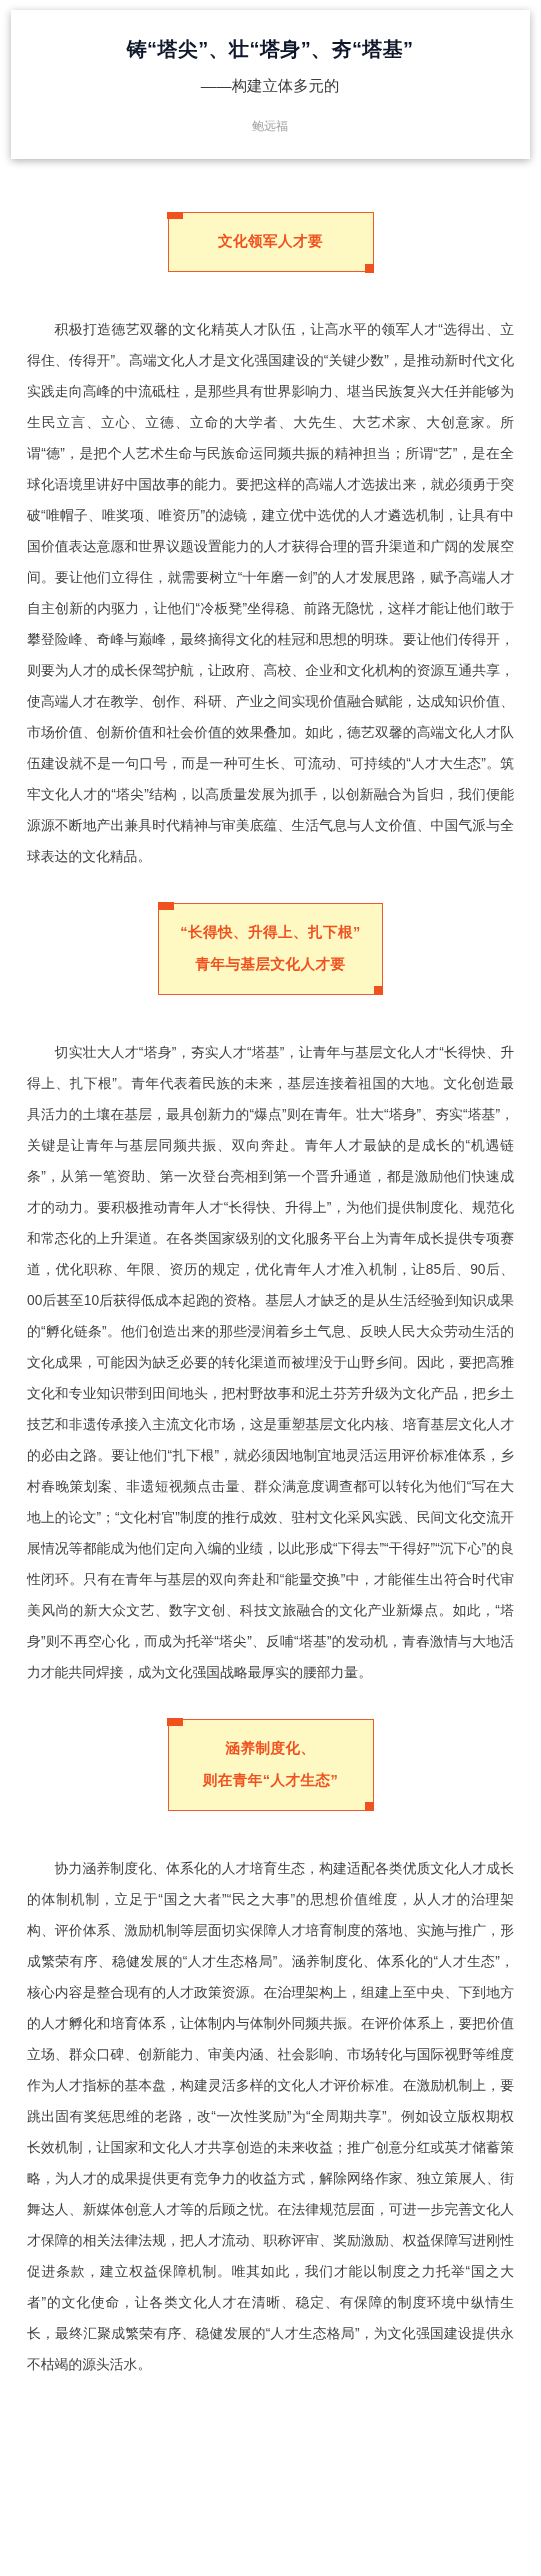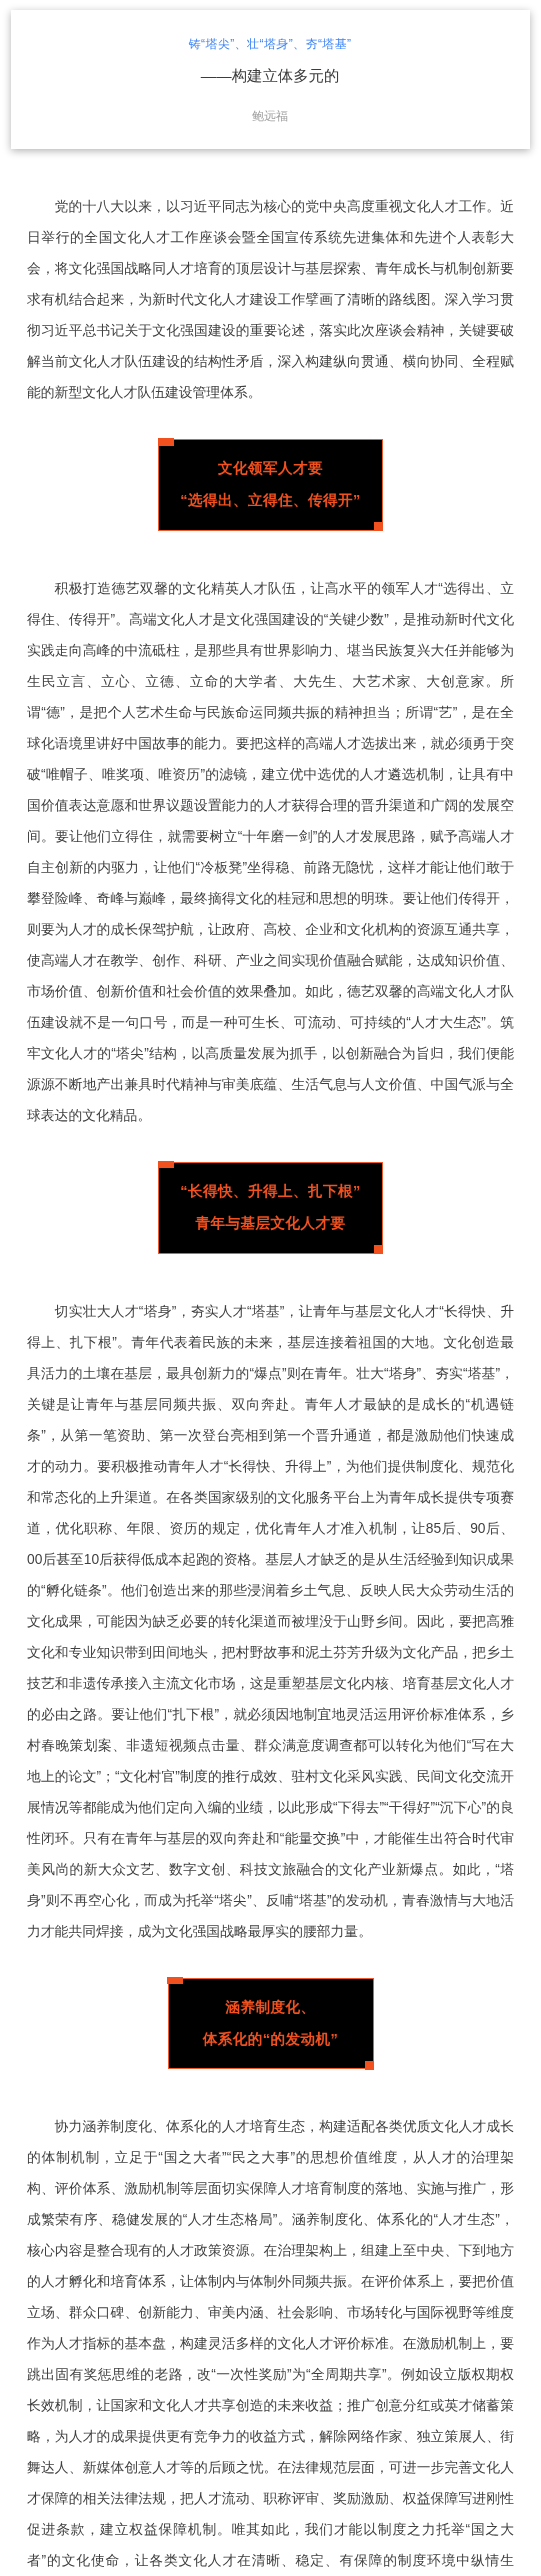--- a/index.html
+++ b/index.html
@@ -18,23 +18,23 @@
   }
   
   .header-card {
     margin: 9.7px 11.3px 0 10.5px;
     background: #ffffff;
     box-shadow: 0 2.4px 8px rgba(0,0,0,0.30);
     text-align: center;
     padding: 26px 16px 24px;
   }
   .article-title {
-    font-size: 12px;
-    font-weight: normal;
-    color: #3b82f6;
+    font-size: 20px;
+    font-weight: bold;
+    color: #0f172a;
     margin: 0 0 11.3px 0;
     letter-spacing: 0.4px;
   }
   .article-subtitle {
     font-size: 15.4px;
     color: #3c3c3c;
     line-height: 24px;
     margin: 6px;
   }
   .article-author {
@@ -56,21 +56,21 @@
   }
   
   .box-wrap {
     text-align: center;
     margin: 11.3px 0 42px;
   }
   .section-box {
     position: relative;
     display: inline-block;
     border: 1.6px solid #f0592b;
-    background: #000000;
+    background: #fef9c3;
     padding: 12px 21px 13.8px;
     min-width: 162px;
   }
   .section-box::before {
     content: "";
     position: absolute;
     top: -1.6px;
     left: -1.6px;
     width: 16px;
     height: 7.3px;
@@ -100,41 +100,39 @@
 <div class="page">
 
   <div class="header-card">
     <h1 class="article-title">铸“塔尖”、壮“塔身”、夯“塔基”</h1>
     <p class="article-subtitle">——构建立体多元的</p>
     <div class="article-author">鲍远福</div>
   </div>
 
   <div class="content">
 
-    <p class="article-p">党的十八大以来，以习近平同志为核心的党中央高度重视文化人才工作。近日举行的全国文化人才工作座谈会暨全国宣传系统先进集体和先进个人表彰大会，将文化强国战略同人才培育的顶层设计与基层探索、青年成长与机制创新要求有机结合起来，为新时代文化人才建设工作擘画了清晰的路线图。深入学习贯彻习近平总书记关于文化强国建设的重要论述，落实此次座谈会精神，关键要破解当前文化人才队伍建设的结构性矛盾，深入构建纵向贯通、横向协同、全程赋能的新型文化人才队伍建设管理体系。</p>
 
     <div class="box-wrap">
       <div class="section-box">
         <div class="box-line">文化领军人才要</div>
-        <div class="box-line">“选得出、立得住、传得开”</div>
       </div>
     </div>
     <p class="article-p">积极打造德艺双馨的文化精英人才队伍，让高水平的领军人才“选得出、立得住、传得开”。高端文化人才是文化强国建设的“关键少数”，是推动新时代文化实践走向高峰的中流砥柱，是那些具有世界影响力、堪当民族复兴大任并能够为生民立言、立心、立德、立命的大学者、大先生、大艺术家、大创意家。所谓“德”，是把个人艺术生命与民族命运同频共振的精神担当；所谓“艺”，是在全球化语境里讲好中国故事的能力。要把这样的高端人才选拔出来，就必须勇于突破“唯帽子、唯奖项、唯资历”的滤镜，建立优中选优的人才遴选机制，让具有中国价值表达意愿和世界议题设置能力的人才获得合理的晋升渠道和广阔的发展空间。要让他们立得住，就需要树立“十年磨一剑”的人才发展思路，赋予高端人才自主创新的内驱力，让他们“冷板凳”坐得稳、前路无隐忧，这样才能让他们敢于攀登险峰、奇峰与巅峰，最终摘得文化的桂冠和思想的明珠。要让他们传得开，则要为人才的成长保驾护航，让政府、高校、企业和文化机构的资源互通共享，使高端人才在教学、创作、科研、产业之间实现价值融合赋能，达成知识价值、市场价值、创新价值和社会价值的效果叠加。如此，德艺双馨的高端文化人才队伍建设就不是一句口号，而是一种可生长、可流动、可持续的“人才大生态”。筑牢文化人才的“塔尖”结构，以高质量发展为抓手，以创新融合为旨归，我们便能源源不断地产出兼具时代精神与审美底蕴、生活气息与人文价值、中国气派与全球表达的文化精品。</p>
 
     <div class="box-wrap">
       <div class="section-box">
         <div class="box-line">“长得快、升得上、扎下根”</div>
         <div class="box-line">青年与基层文化人才要</div>
       </div>
     </div>
     <p class="article-p">切实壮大人才“塔身”，夯实人才“塔基”，让青年与基层文化人才“长得快、升得上、扎下根”。青年代表着民族的未来，基层连接着祖国的大地。文化创造最具活力的土壤在基层，最具创新力的“爆点”则在青年。壮大“塔身”、夯实“塔基”，关键是让青年与基层同频共振、双向奔赴。青年人才最缺的是成长的“机遇链条”，从第一笔资助、第一次登台亮相到第一个晋升通道，都是激励他们快速成才的动力。要积极推动青年人才“长得快、升得上”，为他们提供制度化、规范化和常态化的上升渠道。在各类国家级别的文化服务平台上为青年成长提供专项赛道，优化职称、年限、资历的规定，优化青年人才准入机制，让85后、90后、00后甚至10后获得低成本起跑的资格。基层人才缺乏的是从生活经验到知识成果的“孵化链条”。他们创造出来的那些浸润着乡土气息、反映人民大众劳动生活的文化成果，可能因为缺乏必要的转化渠道而被埋没于山野乡间。因此，要把高雅文化和专业知识带到田间地头，把村野故事和泥土芬芳升级为文化产品，把乡土技艺和非遗传承接入主流文化市场，这是重塑基层文化内核、培育基层文化人才的必由之路。要让他们“扎下根”，就必须因地制宜地灵活运用评价标准体系，乡村春晚策划案、非遗短视频点击量、群众满意度调查都可以转化为他们“写在大地上的论文”；“文化村官”制度的推行成效、驻村文化采风实践、民间文化交流开展情况等都能成为他们定向入编的业绩，以此形成“下得去”“干得好”“沉下心”的良性闭环。只有在青年与基层的双向奔赴和“能量交换”中，才能催生出符合时代审美风尚的新大众文艺、数字文创、科技文旅融合的文化产业新爆点。如此，“塔身”则不再空心化，而成为托举“塔尖”、反哺“塔基”的发动机，青春激情与大地活力才能共同焊接，成为文化强国战略最厚实的腰部力量。</p>
 
     <div class="box-wrap">
       <div class="section-box">
         <div class="box-line">涵养制度化、</div>
-        <div class="box-line">体系化的“的发动机”</div>
+        <div class="box-line">则在青年“人才生态”</div>
       </div>
     </div>
     <p class="article-p">协力涵养制度化、体系化的人才培育生态，构建适配各类优质文化人才成长的体制机制，立足于“国之大者”“民之大事”的思想价值维度，从人才的治理架构、评价体系、激励机制等层面切实保障人才培育制度的落地、实施与推广，形成繁荣有序、稳健发展的“人才生态格局”。涵养制度化、体系化的“人才生态”，核心内容是整合现有的人才政策资源。在治理架构上，组建上至中央、下到地方的人才孵化和培育体系，让体制内与体制外同频共振。在评价体系上，要把价值立场、群众口碑、创新能力、审美内涵、社会影响、市场转化与国际视野等维度作为人才指标的基本盘，构建灵活多样的文化人才评价标准。在激励机制上，要跳出固有奖惩思维的老路，改“一次性奖励”为“全周期共享”。例如设立版权期权长效机制，让国家和文化人才共享创造的未来收益；推广创意分红或英才储蓄策略，为人才的成果提供更有竞争力的收益方式，解除网络作家、独立策展人、街舞达人、新媒体创意人才等的后顾之忧。在法律规范层面，可进一步完善文化人才保障的相关法律法规，把人才流动、职称评审、奖励激励、权益保障写进刚性促进条款，建立权益保障机制。唯其如此，我们才能以制度之力托举“国之大者”的文化使命，让各类文化人才在清晰、稳定、有保障的制度环境中纵情生长，最终汇聚成繁荣有序、稳健发展的“人才生态格局”，为文化强国建设提供永不枯竭的源头活水。</p>
 
   </div>
 </div>
 
 
 </body></html>

